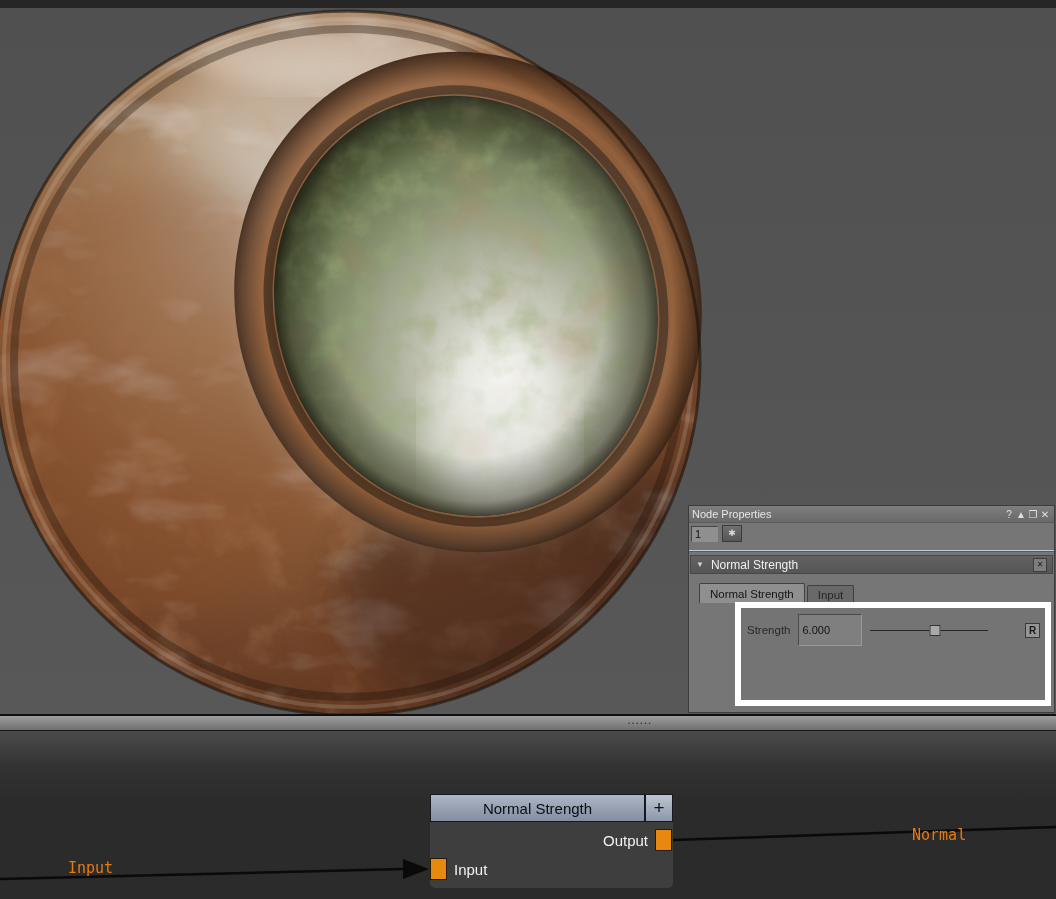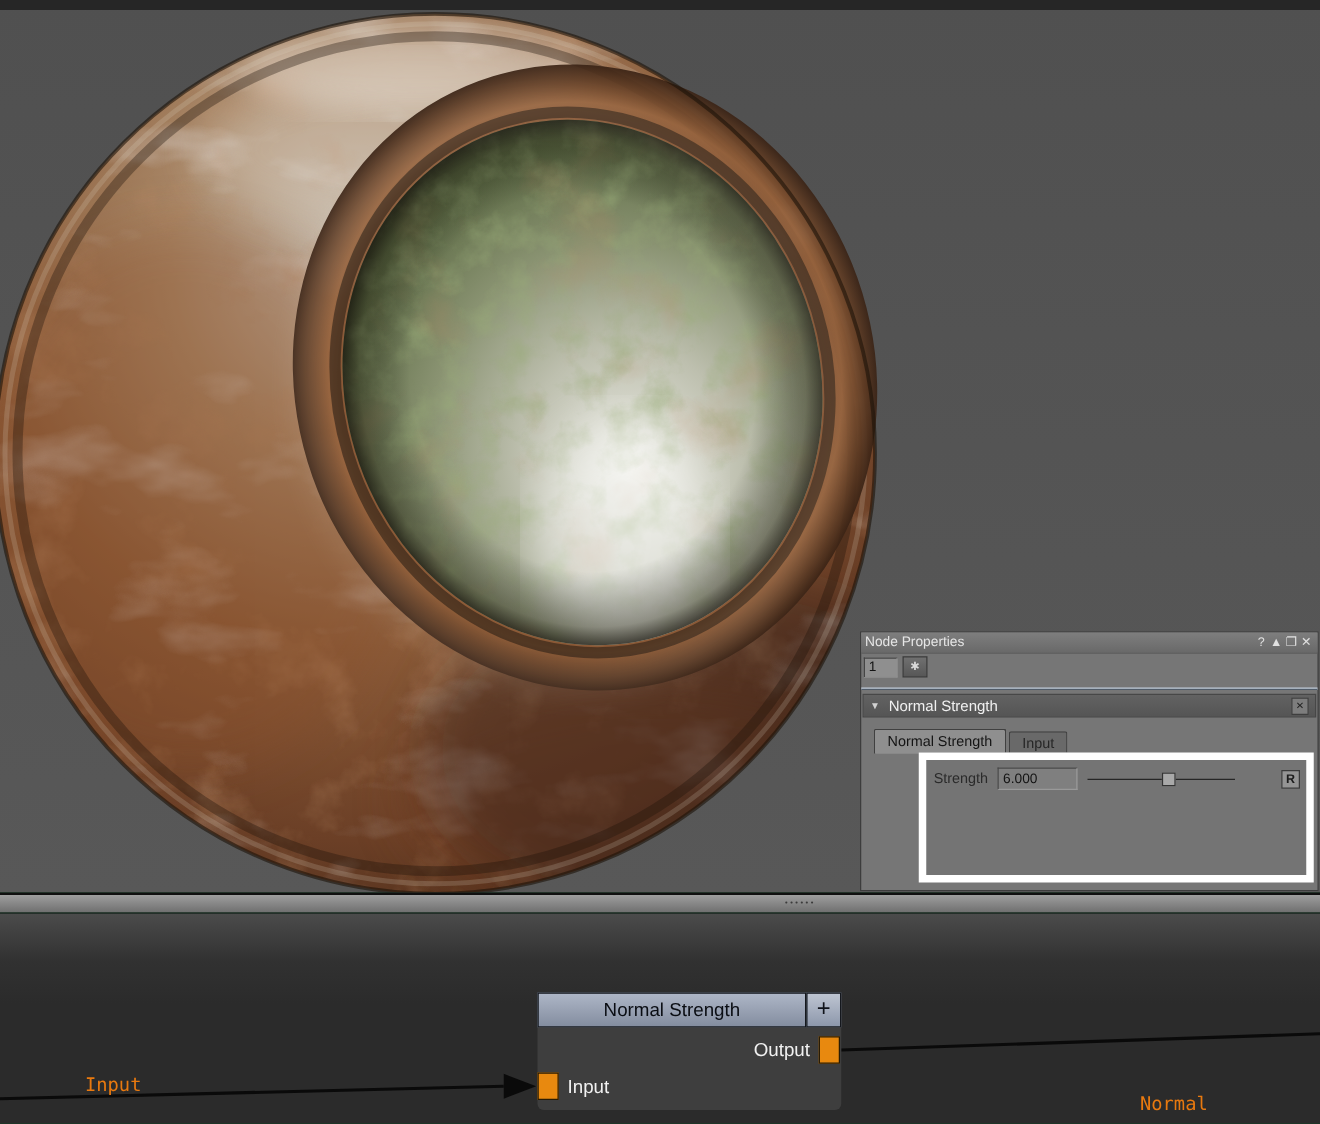--- a/index.html
+++ b/index.html
@@ -43,21 +43,21 @@
     color:#1d1d1d; font-size:8px; line-height:12px; text-align:center; }
   .tabs { position:absolute; top:77px; left:10px; display:flex; align-items:flex-end; gap:2px; height:20px; }
   .tab { border:1px solid #404040; border-bottom:none; border-radius:2px 2px 0 0;
     padding:0 10px; font-size:11.5px; display:flex; align-items:center; }
   .tab.active { background:#8f8f8f; color:#141414; height:20px; }
   .tab.inactive { background:#696969; color:#262626; height:18px; }
   .tab-content { position:absolute; top:96px; left:3px; right:3px; bottom:6px;
     background:#747474; border:6px solid #ffffff;margin-left:43px; }
   .strength-row { display:flex; align-items:center; gap:8px; padding:6px 5px 0 6px; }
   .strength-label { font-size:11.5px; color:#2a2a2a; }
-  .strength-input { width:64px; height:18px; background:#7f7f7f; border:1px solid #4a4a4a;
+  .strength-input { width:64px; height:32px; background:#7f7f7f; border:1px solid #4a4a4a;
     border-bottom-color:#999; border-right-color:#999; font-size:11px; color:#131313;
     padding:0 3px; font-family:inherit; }
   .slider { position:relative; width:118px; height:13px; }
   .slider-track { position:absolute; left:0; right:0; top:6px; height:1px; background:#262626; }
   .slider-handle { position:absolute; top:1px; left:55%; width:11px; height:11px;
     background:#a9a9a9; border:1px solid #343434; transform:translateX(-50%); }
   .reset-button { margin-left:auto; width:15px; height:15px; background:#949494;
     border:1px solid #3a3a3a; font-size:10px; font-weight:bold; color:#1b1b1b;
     text-align:center; line-height:13px; }
 
@@ -88,21 +88,21 @@
     background:var(--accent_orange); border:1px solid #2a1c04; }
   .out-conn { right:1px; top:7px; }
   .in-conn { left:0px; top:36px; }
   .port-label { position:absolute; font-size:15px; color:#f1f1f1; height:22px;
     display:flex; align-items:center; }
   .out-label { right:25px; top:7px; }
   .in-label { left:24px; top:36px; }
   .wire-label { position:absolute; font-family:"DejaVu Sans Mono","Liberation Mono",monospace;
     font-size:15px; color:var(--wire_label_orange); }
   #input-wire-label { left:68px; top:859px; }
-  #output-wire-label { left:912px; top:826px;margin-top:48px; }
+  #output-wire-label { left:912px; top:826px; }
 </style>
 </head>
 <body>
 
 <div id="app" style="--accent_orange: #e8890f; --node_header_blue: #96a1b6; --wire_label_orange: #e8790f; --viewport_gray: #545454; --graph_background: #2b2b2b;">
 
   <div class="viewport">
     <svg class="render" width="1056" height="714">
       <defs>
         <radialGradient id="gOuter" cx="0.42" cy="0.28" r="0.88">

